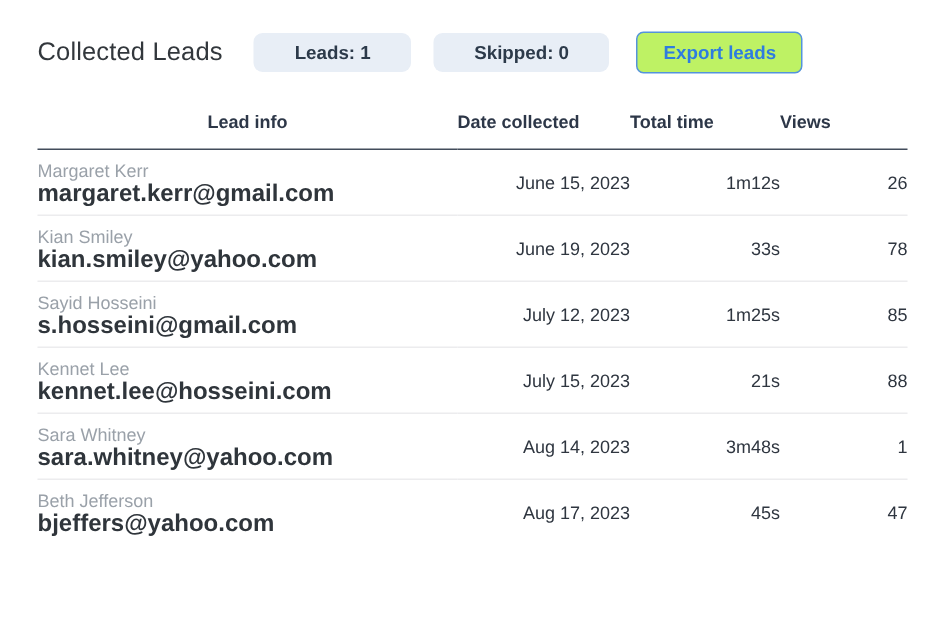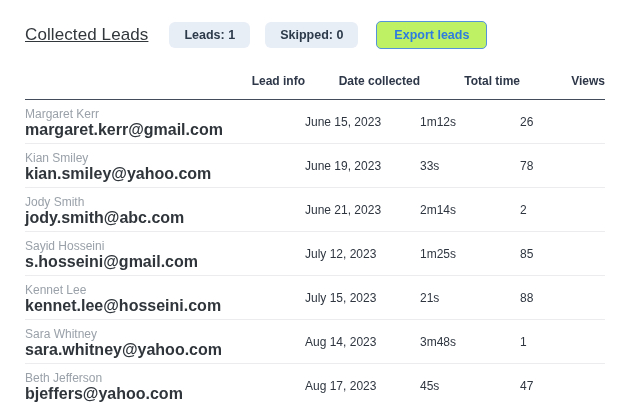--- a/index.html
+++ b/index.html
@@ -16,28 +16,27 @@
     display: flex;
     align-items: center;
     height: 26px;
   }
   .page-title {
     font-size: 17px;
     font-weight: 500;
     color: #32373c;
     letter-spacing: 0.1px;
     margin-right: 21px;
-    text-decoration: underline;
   }
   .badge {
     background: #e8eef6;
     color: #2c3a4a;
     font-size: 12.5px;
     font-weight: 700;
-    padding: 6px 15px;
+    padding: 6px 27px;
     border-radius: 6px;
     margin-right: 15px;
     white-space: nowrap;
   }
   .export-btn {
     background: #bef264;
     border: 1px solid #5493dc;
     color: #2e7ce0;
     font-family: "Liberation Sans", sans-serif;
     font-size: 12.5px;
@@ -61,22 +60,22 @@
   col.c-time  { width: 100px; }
   col.c-views { width: 85px;  }
 
   thead th {
     font-size: 12px;
     font-weight: 700;
     color: #2d3748;
     padding: 8px 0 11px 0;
     border-bottom: 1px solid #424c5b;
   }
-  thead th.left  { text-align: right; }
-  thead th.center{ text-align: right; }
+  thead th.left  { text-align: center; }
+  thead th.center{ text-align: left; }
 
   tbody td {
     height: 44px;
     vertical-align: middle;
     border-bottom: 1px solid #ececee;
     font-size: 12px;
   }
   tbody tr:last-child td { border-bottom: none; }
 
   td.lead-cell { text-align: left; }
@@ -85,21 +84,21 @@
     font-size: 12px;
     line-height: 16px;
   }
   .lead-email {
     color: #2f353b;
     font-weight: 600;
     font-size: 16px;
     line-height: 16px;
   }
   td.center-cell {
-    text-align: left;
+    text-align: right;
     color: #2f3640;
     font-weight: 500;
   }
 </style>
 </head>
 <body>
 
 <div class="container">
 
   <div class="header-bar">
@@ -138,29 +137,20 @@
   <tr>
     <td class="lead-cell">
       <div class="lead-name">Kian Smiley</div>
       <div class="lead-email">kian.smiley@yahoo.com</div>
     </td>
     <td class="center-cell">June 19, 2023</td>
     <td class="center-cell">33s</td>
     <td class="center-cell">78</td>
   </tr>
 
-  <tr>
-    <td class="lead-cell">
-      <div class="lead-name">Jody Smith</div>
-      <div class="lead-email">jody.smith@abc.com</div>
-    </td>
-    <td class="center-cell">June 21, 2023</td>
-    <td class="center-cell">2m14s</td>
-    <td class="center-cell">2</td>
-  </tr>
 
   <tr>
     <td class="lead-cell">
       <div class="lead-name">Sayid Hosseini</div>
       <div class="lead-email">s.hosseini@gmail.com</div>
     </td>
     <td class="center-cell">July 12, 2023</td>
     <td class="center-cell">1m25s</td>
     <td class="center-cell">85</td>
   </tr>

